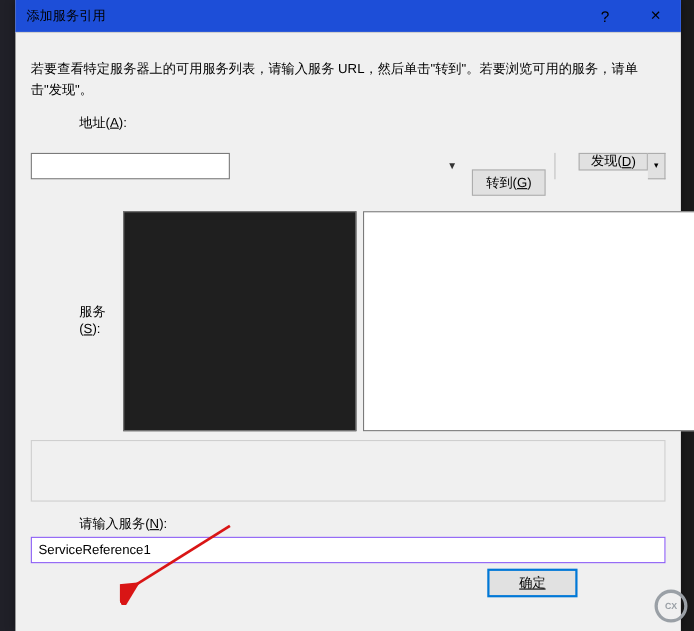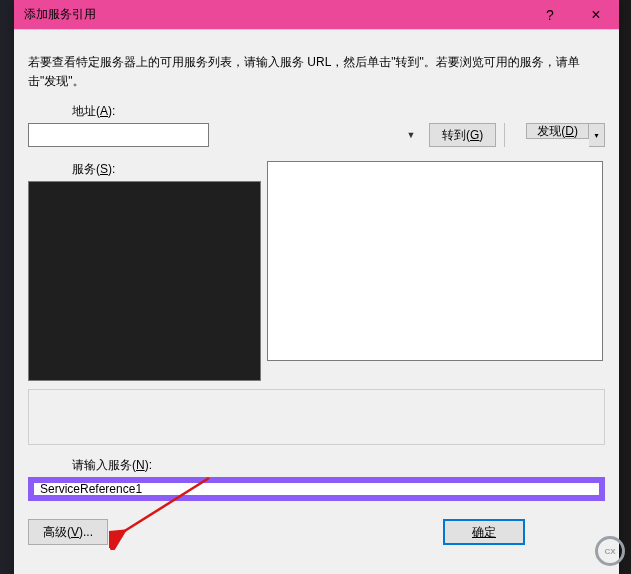--- a/index.html
+++ b/index.html
@@ -16,21 +16,21 @@
       position: absolute;
       left: 14px;
       top: 0;
       width: 605px;
       height: 574px;
       background: #f0f0f0;
       box-shadow: 0 0 8px rgba(0,0,0,0.4);
     }
     .titlebar {
       height: 30px;
-      background: #ec4899;
+      background: #1d4ed8;
       display: flex;
       align-items: center;
       padding-left: 10px;
       border-bottom: 1px solid #d0d0d0;
     }
     .titlebar-title {
       flex: 1;
       font-size: 12px;
       color: #000;
     }
@@ -94,20 +94,21 @@
     .btn {
       height: 24px;
       border: 1px solid #adadad;
       background: #e1e1e1;
       padding: 0 12px;
       font-size: 12px;
       color: #000;
       display: inline-flex;
       align-items: center;
       justify-content: center;
+      margin-top: 31px;
     }
     .btn-split {
       display: flex;
     }
     .btn-split .btn-main {
       height: 16px;
       border: 1px solid #adadad;
       background: #e1e1e1;
       padding: 0 10px;
       font-size: 12px;
@@ -122,21 +123,21 @@
       background: #e1e1e1;
       display: flex;
       align-items: center;
       justify-content: center;
       font-size: 8px;
     }
     .lists-row {
       display: flex;
       gap: 6px;
     }
-    .list-col { display: flex; flex-direction: column; }
+    .list-col { display: flex; flex-direction: row; align-items: center; }
     .services-box {
       width: 233px;
       height: 200px;
       background: #1f1f1f;
       border: 1px solid #7a7a7a;
     }
     .ops-box {
       width: 336px;
       height: 200px;
       background: #fff;
@@ -147,21 +148,21 @@
       height: 56px;
       border: 1px solid #cfcfcf;
       background: #f0f0f0;
     }
     .namespace-section {
       margin-top: 12px;
     }
     .ns-input {
       width: 100%;
       height: 24px;
-      border: 6px solid #8b5cf6;
+      border: 1px solid #8b5cf6;
       background: #fff;
       padding: 2px 6px;
       font-size: 12px;
     }
     .bottom-row {
       margin-top: 18px;
       display: flex;
       align-items: center;
       position: relative;
     }
@@ -303,25 +304,20 @@
     <div class="status-box"></div>
 
     <div class="namespace-section">
       <div class="field-label">
         <span>请输入服务(</span><span class="underline">N</span><span>):</span>
       </div>
       <input type="text" class="ns-input" value="ServiceReference1" style="">
     </div>
 
     <div class="bottom-row">
-      <button class="btn-adv">
-        <span>高级(</span>
-          <span class="underline">V</span>
-          <span>)...</span>
-      </button>
       <button class="btn-ok">
         <span>确定</span>
       </button>
     </div>
   </div>
 
   <svg class="arrow-overlay" width="110" height="80">
     <defs>
       <marker id="ah" markerWidth="10" markerHeight="10" refX="2" refY="5" orient="auto">
         <path d="M0,5 L10,0 L10,10 Z" fill="#d91515"></path>

